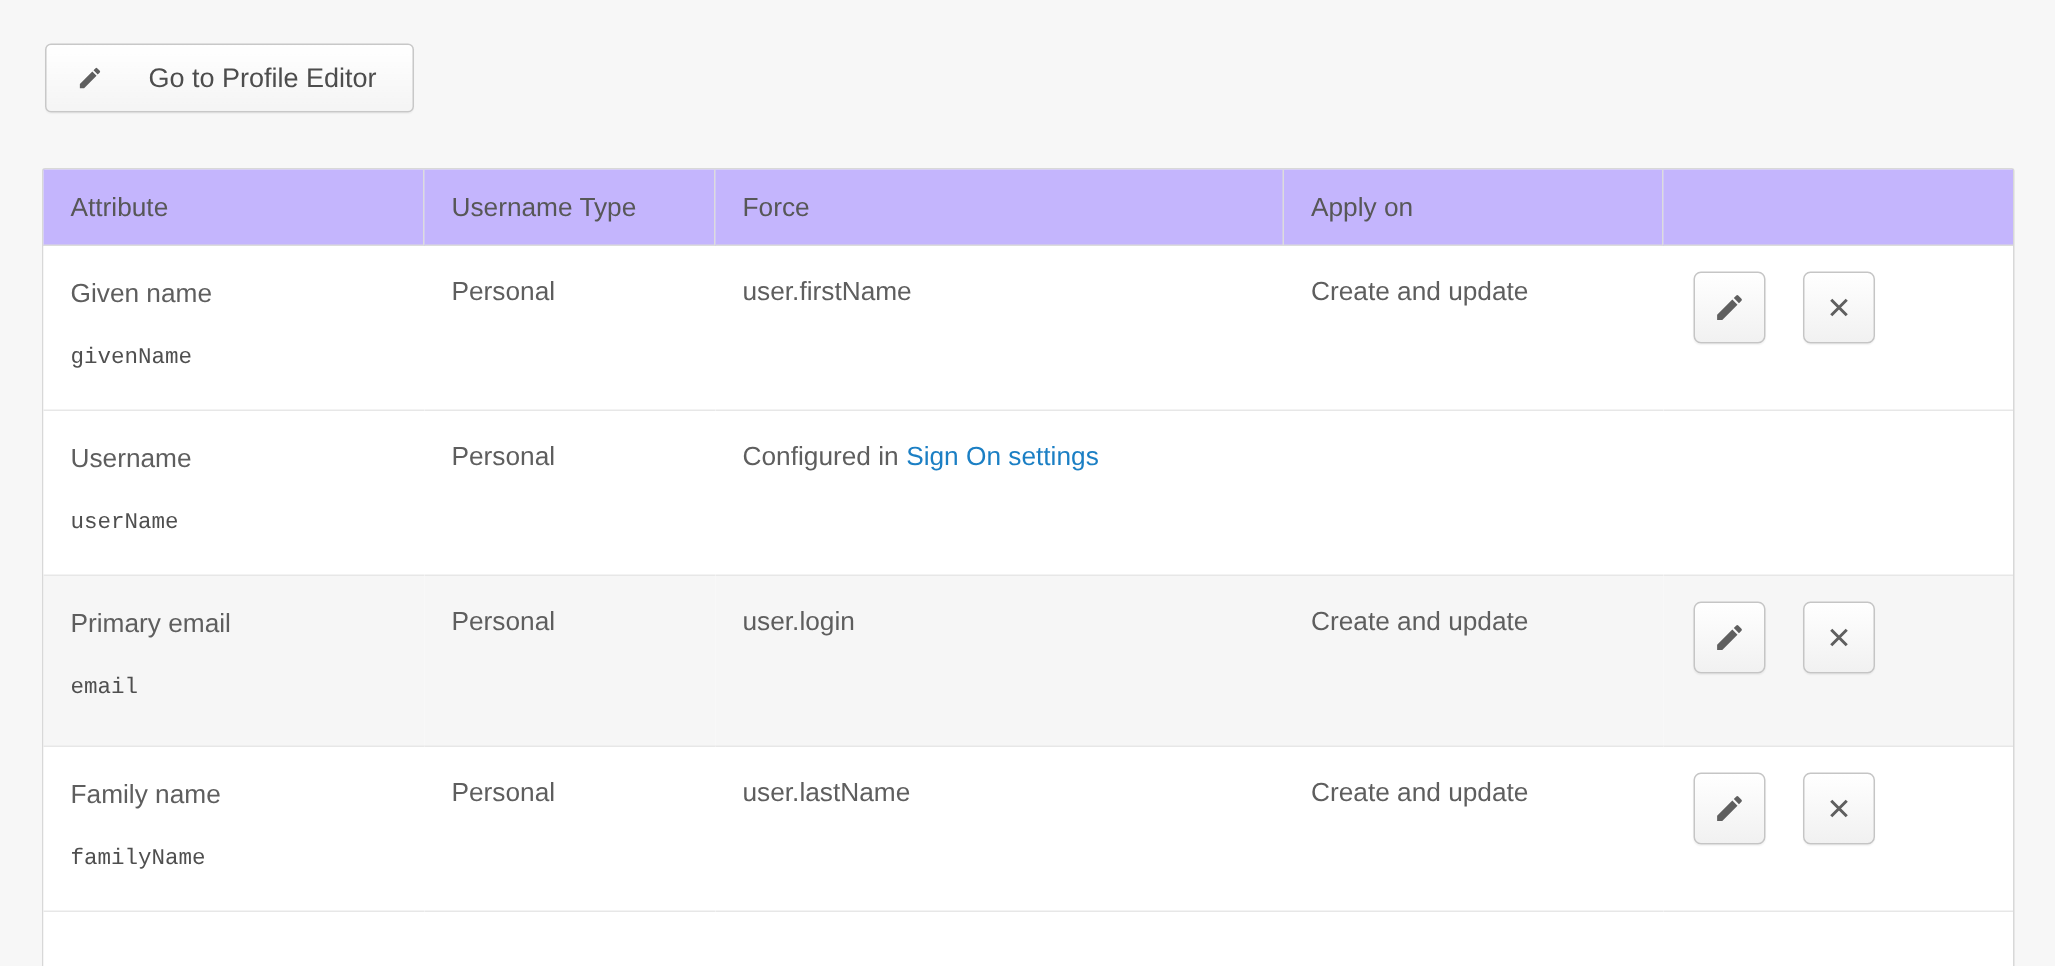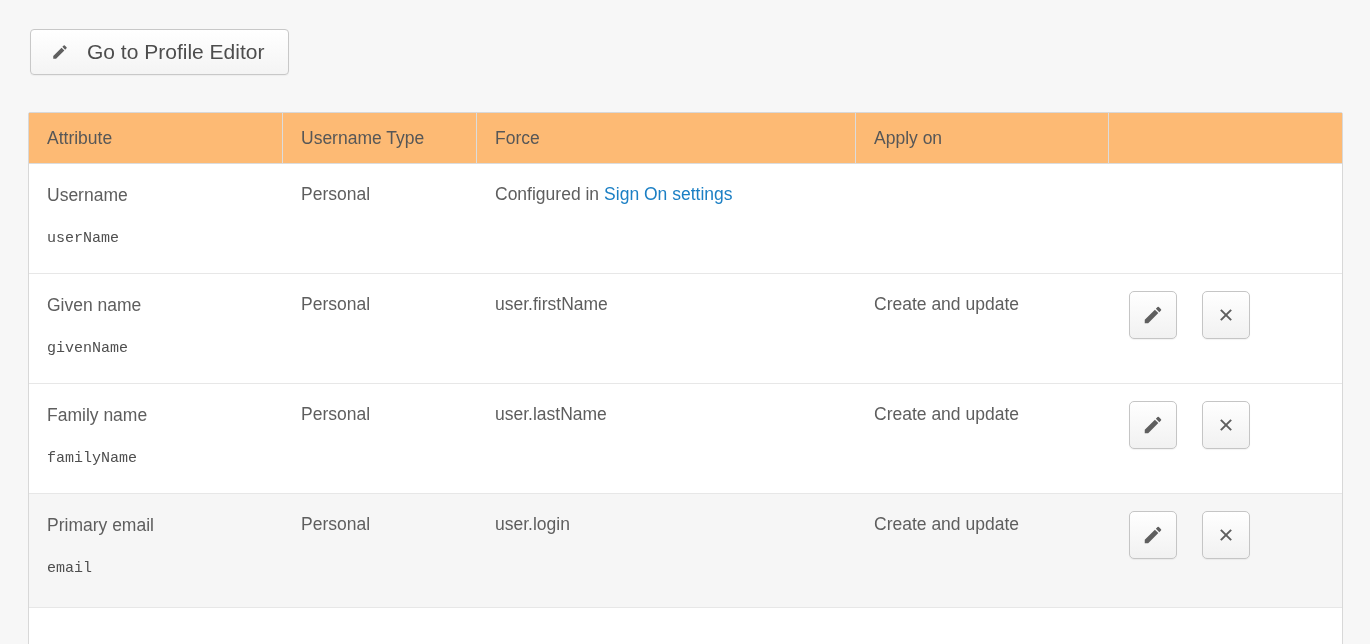--- a/index.html
+++ b/index.html
@@ -7,37 +7,37 @@
   body {
     width: 1370px; height: 644px; overflow: hidden;
     background: #f7f7f7;
     font-family: "Liberation Sans", sans-serif;
     color: #5e5e5e;
   }
 
   
   .toolbar { padding: 29px 0 0 30px; display: flex; gap: 19px; }
   .btn {
-    display: inline-flex; align-items: center; gap: 18px;
+    display: inline-flex; align-items: center; gap: 30px;
     height: 46px; padding: 0 24px 0 20px;
     background: linear-gradient(to bottom, #ffffff, #f4f4f4);
     border: 1px solid #c8c8c8; border-radius: 4px;
-    font-family: inherit; font-size: 21px; color: #4d4d4d;
+    font-family: inherit; font-size: 18px; color: #4d4d4d;
     cursor: pointer; box-shadow: 0 1px 1px rgba(0,0,0,0.04); text-align: center;
   }
   .btn svg { display: block; }
 
   
   table.attr-table {
     margin: 37px 0 0 28px; width: 1315px;
     border-collapse: separate; border-spacing: 0; table-layout: fixed;
     background: #fff; border: 1px solid #d8d8d8; border-radius: 2px;
   }
   thead th {
-    background: #fdba74; height: 51px; padding: 0 18px;
+    background: #c4b5fd; height: 51px; padding: 0 18px;
     text-align: left; font-weight: 400; font-size: 17.5px; color: #575757;
     border-bottom: 1px solid #dcdcdc; border-right: 1px solid #dcdcdc;
   }
   thead th:last-child { border-right: 0; }
   tbody td {
     vertical-align: top; padding: 20px 18px;
     font-size: 17.5px; color: #5e5e5e;
     border-bottom: 1px solid #e7e7e7;
     background: #fff;
   }
@@ -92,38 +92,64 @@
         <th>Username Type</th>
         <th>Force</th>
         <th>Apply on</th>
         <th></th>
       </tr>
     </thead>
     <tbody>
 
       <tr class="r">
         <td>
+          <div class="attr-label">Given name</div>
+          <div class="attr-name">givenName</div>
+        </td>
+        <td>Personal</td>
+        <td>user.firstName</td>
+        <td>Create and update</td>
+        <td class="cell-actions">
+          <button class="icon-btn">
+            <span>
+              <svg width="22" height="22" viewBox="0 0 24 24">
+                <path fill="#5f5f5f" d="M3 17.25V21h3.75L17.81 9.94l-3.75-3.75L3 17.25zM20.71 7.04a1 1 0 0 0 0-1.41l-2.34-2.34a1 1 0 0 0-1.41 0l-1.83 1.83 3.75 3.75 1.83-1.83z"></path>
+              </svg>
+            </span>
+          </button>
+          <button class="icon-btn">
+            <span>
+              <svg width="20" height="20" viewBox="0 0 24 24">
+                <path d="M5.8 5.8 L18.2 18.2 M18.2 5.8 L5.8 18.2" stroke="#5f5f5f" stroke-width="2.4" fill="none"></path>
+              </svg>
+            </span>
+          </button>
+        </td>
+      </tr>
+
+      <tr class="r">
+        <td>
           <div class="attr-label">Username</div>
           <div class="attr-name">userName</div>
         </td>
         <td>Personal</td>
         <td>
           <span>Configured in</span><a class="link" href="#">Sign On settings</a>
         </td>
         <td></td>
         <td class="cell-actions"></td>
       </tr>
 
-      <tr class="r">
+      <tr class="r r-last">
         <td>
-          <div class="attr-label">Given name</div>
-          <div class="attr-name">givenName</div>
+          <div class="attr-label">Primary email</div>
+          <div class="attr-name">email</div>
         </td>
         <td>Personal</td>
-        <td>user.firstName</td>
+        <td>user.login</td>
         <td>Create and update</td>
         <td class="cell-actions">
           <button class="icon-btn">
             <span>
               <svg width="22" height="22" viewBox="0 0 24 24">
                 <path fill="#5f5f5f" d="M3 17.25V21h3.75L17.81 9.94l-3.75-3.75L3 17.25zM20.71 7.04a1 1 0 0 0 0-1.41l-2.34-2.34a1 1 0 0 0-1.41 0l-1.83 1.83 3.75 3.75 1.83-1.83z"></path>
               </svg>
             </span>
           </button>
           <button class="icon-btn">
@@ -155,45 +181,19 @@
           <button class="icon-btn">
             <span>
               <svg width="20" height="20" viewBox="0 0 24 24">
                 <path d="M5.8 5.8 L18.2 18.2 M18.2 5.8 L5.8 18.2" stroke="#5f5f5f" stroke-width="2.4" fill="none"></path>
               </svg>
             </span>
           </button>
         </td>
       </tr>
 
-      <tr class="r r-last">
-        <td>
-          <div class="attr-label">Primary email</div>
-          <div class="attr-name">email</div>
-        </td>
-        <td>Personal</td>
-        <td>user.login</td>
-        <td>Create and update</td>
-        <td class="cell-actions">
-          <button class="icon-btn">
-            <span>
-              <svg width="22" height="22" viewBox="0 0 24 24">
-                <path fill="#5f5f5f" d="M3 17.25V21h3.75L17.81 9.94l-3.75-3.75L3 17.25zM20.71 7.04a1 1 0 0 0 0-1.41l-2.34-2.34a1 1 0 0 0-1.41 0l-1.83 1.83 3.75 3.75 1.83-1.83z"></path>
-              </svg>
-            </span>
-          </button>
-          <button class="icon-btn">
-            <span>
-              <svg width="20" height="20" viewBox="0 0 24 24">
-                <path d="M5.8 5.8 L18.2 18.2 M18.2 5.8 L5.8 18.2" stroke="#5f5f5f" stroke-width="2.4" fill="none"></path>
-              </svg>
-            </span>
-          </button>
-        </td>
-      </tr>
-
       <tr class="filler">
         <td colspan="5"></td>
       </tr>
 
     </tbody>
   </table>
 </div>
 
 </body></html>

